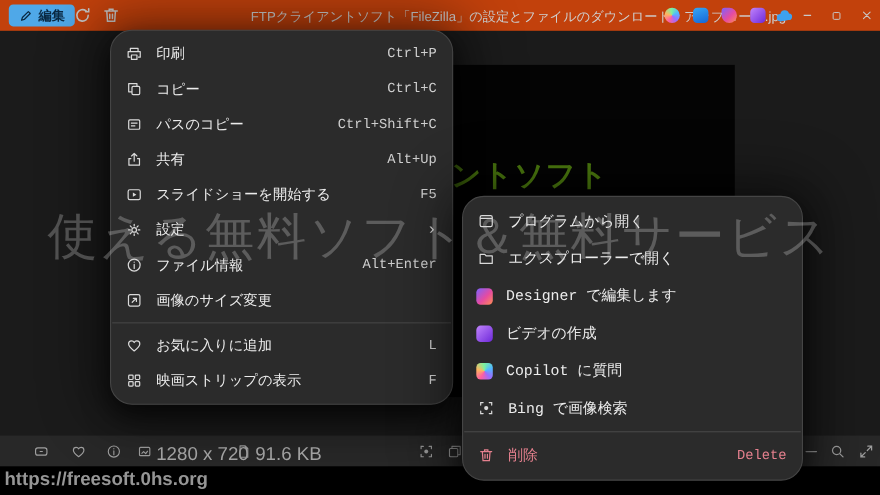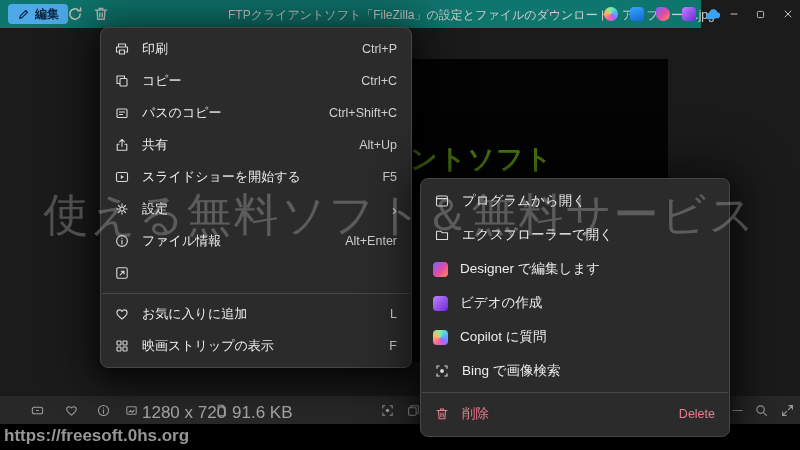--- a/index.html
+++ b/index.html
@@ -1,36 +1,36 @@
 <!DOCTYPE html>
 <html><head>
 <meta charset="utf-8">
 <style>
   html,body{margin:0;padding:0;background:#000;}
   .screen{position:relative;width:800px;height:450px;background:#1b1b1b;overflow:hidden;
           font-family:"Liberation Sans",sans-serif;-webkit-font-smoothing:antialiased;}
   
-  .titlebar{position:absolute;left:0;top:0;width:701px;height:28px;background:#0f766e;}
+  .titlebar{position:absolute;left:0;top:0;width:800px;height:28px;background:#c2410c;}
   .title-text{position:absolute;left:228px;top:7px;font-size:12px;color:#cfcfcf;white-space:nowrap;max-width:560px;overflow:hidden;}
   .edit-btn{position:absolute;left:8px;top:4px;height:20px;display:flex;align-items:center;gap:5px;
             background:#4fa8e8;border-radius:4px;padding:0 9px;color:#0a2a44;font-size:12px;font-weight:bold;cursor:default;}
   .tb-ic{position:absolute;top:5px;width:18px;height:18px;display:flex;align-items:center;justify-content:center;color:#c4c4c4;}
   .winctl{position:absolute;top:0;width:24px;height:28px;display:flex;align-items:center;justify-content:center;color:#c9c9c9;}
   .brand{position:absolute;top:7px;width:14px;height:14px;border-radius:4px;}
   .copilot-circ{background:conic-gradient(from 210deg,#ff5fa0,#ffb45f,#7cf29c,#4fb9ff,#9b6bff,#ff5fa0);border-radius:50%;}
   .bingvs-sq{background:linear-gradient(160deg,#35a7f5,#1565d8);}
   .designer-blob{background:linear-gradient(135deg,#7b61ff 0%,#e64ba1 55%,#ff8d52 100%);border-radius:3px 7px 7px 7px;}
   .clipchamp-sq{background:linear-gradient(135deg,#c084fc,#6d28d9);}
   
   .viewer{position:absolute;left:132px;top:59px;width:536px;height:302px;background:#040404;}
   .viewer-caption{position:absolute;left:278px;top:82px;font-family:"DejaVu Serif","Liberation Serif",serif;
                   font-size:27px;font-weight:600;color:#4d7c0f;letter-spacing:1px;white-space:nowrap;}
   
-  .menu{position:absolute;background:#2b2b2b;border:1px solid #454545;border-radius:8px;padding:5px 0;
-        box-shadow:0 10px 24px rgba(0,0,0,.65),0 0 50px 14px rgba(0,0,0,.42);}
+  .menu{position:absolute;background:#2b2b2b;border:1px solid #454545;border-radius:20px;padding:5px 0;
+        box-shadow:0 10px 24px rgba(0,0,0,.65),0 0 50px 14px rgba(0,0,0,.42);font-family:Liberation Mono, monospace;}
   .menu-main{left:100px;top:27px;width:310px;z-index:10;}
   .menu-sub{left:420px;top:178px;width:308px;z-index:11;}
   .mrow{display:flex;align-items:center;height:32px;padding:0 14px 0 12px;gap:12px;color:#ececec;font-size:13px;cursor:default;}
   .menu-sub .mrow{height:34px;font-size:13.5px;}
   .mshort{margin-left:auto;color:#cfcfcf;font-size:12.5px;white-space:nowrap;}
   .mchev{margin-left:auto;color:#cfcfcf;font-size:15px;line-height:1;}
   .msep{height:1px;background:#474747;margin:4px 1px;}
   .mic{width:17px;height:17px;flex:0 0 17px;display:flex;align-items:center;justify-content:center;color:#dadada;}
   .mic svg{width:16px;height:16px;}
   .bicon{width:15px;height:15px;flex:0 0 15px;border-radius:4px;}
@@ -182,20 +182,21 @@
       <span class="mshort">Alt+Enter</span>
     </div>
 
     <div class="mrow">
       <span class="mic">
           <svg viewBox="0 0 16 16" fill="none" stroke="currentColor" stroke-width="1.1" stroke-linecap="round" stroke-linejoin="round">
             <rect x="2.8" y="2.8" width="10.4" height="10.4" rx="1.5"></rect>
             <path d="M6.2 9.8l3.6-3.6M10 9V6.2H7.2"></path>
           </svg>
         </span>
+      <span>画像のサイズ変更</span>
       <span class="mshort"></span>
     </div>
 
     <div class="msep"></div>
 
     <div class="mrow">
       <span class="mic">
           <svg viewBox="0 0 16 16" fill="none" stroke="currentColor" stroke-width="1.1" stroke-linejoin="round">
             <path d="M8 13C5.2 10.9 2.9 9 2.9 6.7c0-1.6 1.2-2.8 2.7-2.8 1 0 1.9.5 2.4 1.5.5-1 1.4-1.5 2.4-1.5 1.5 0 2.7 1.2 2.7 2.8C13.1 9 10.8 10.9 8 13z"></path>
           </svg>

